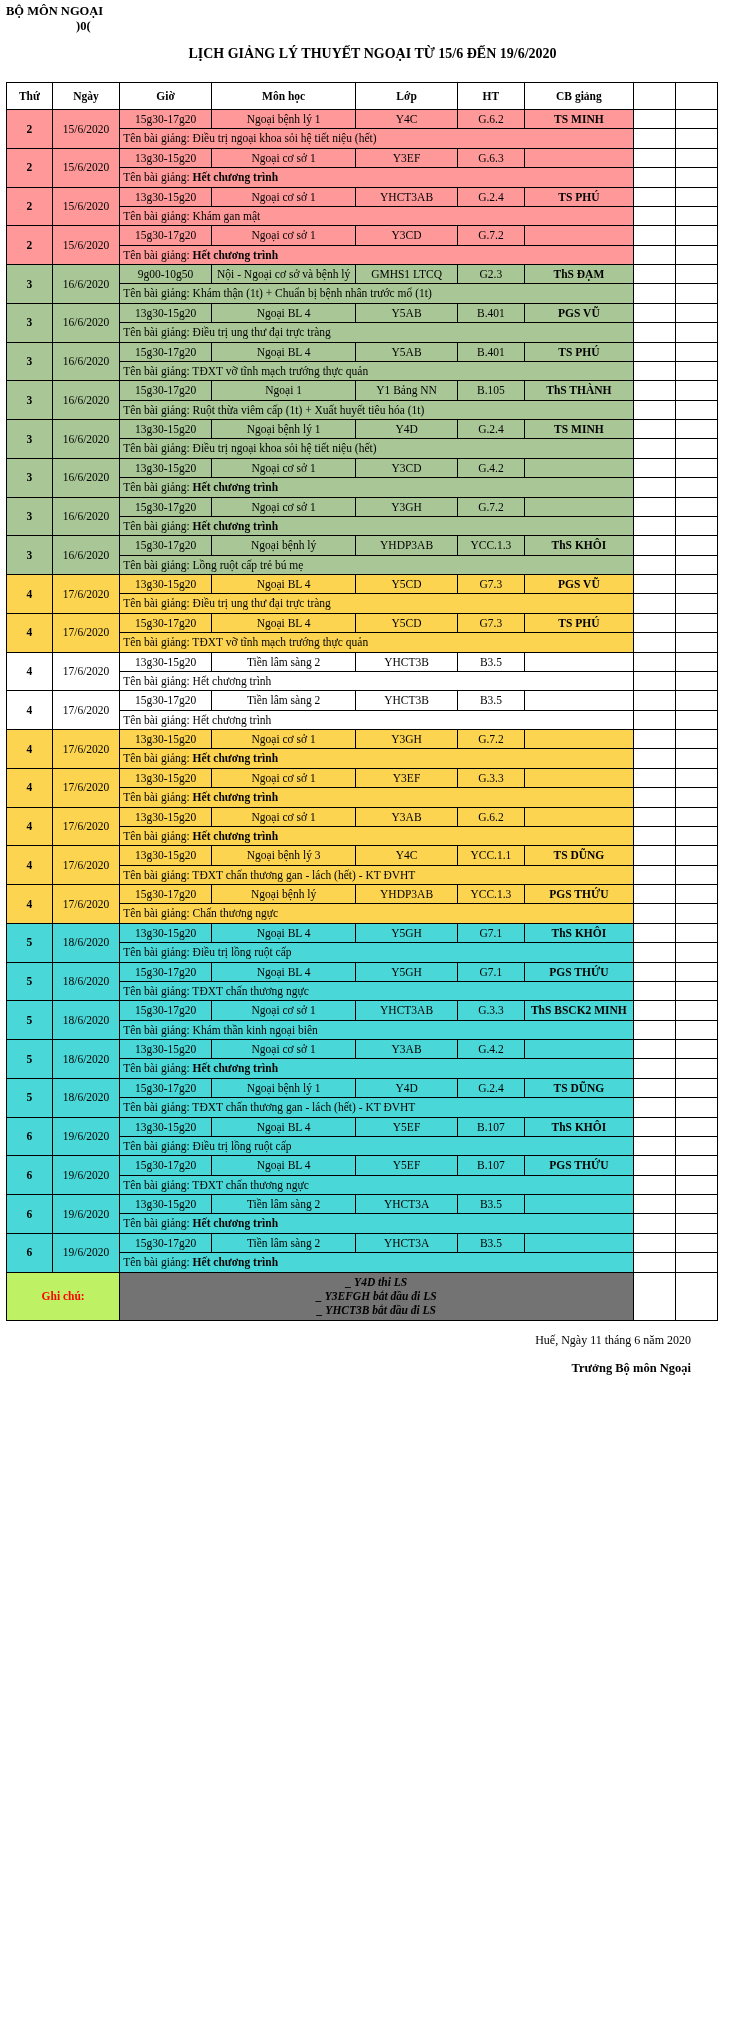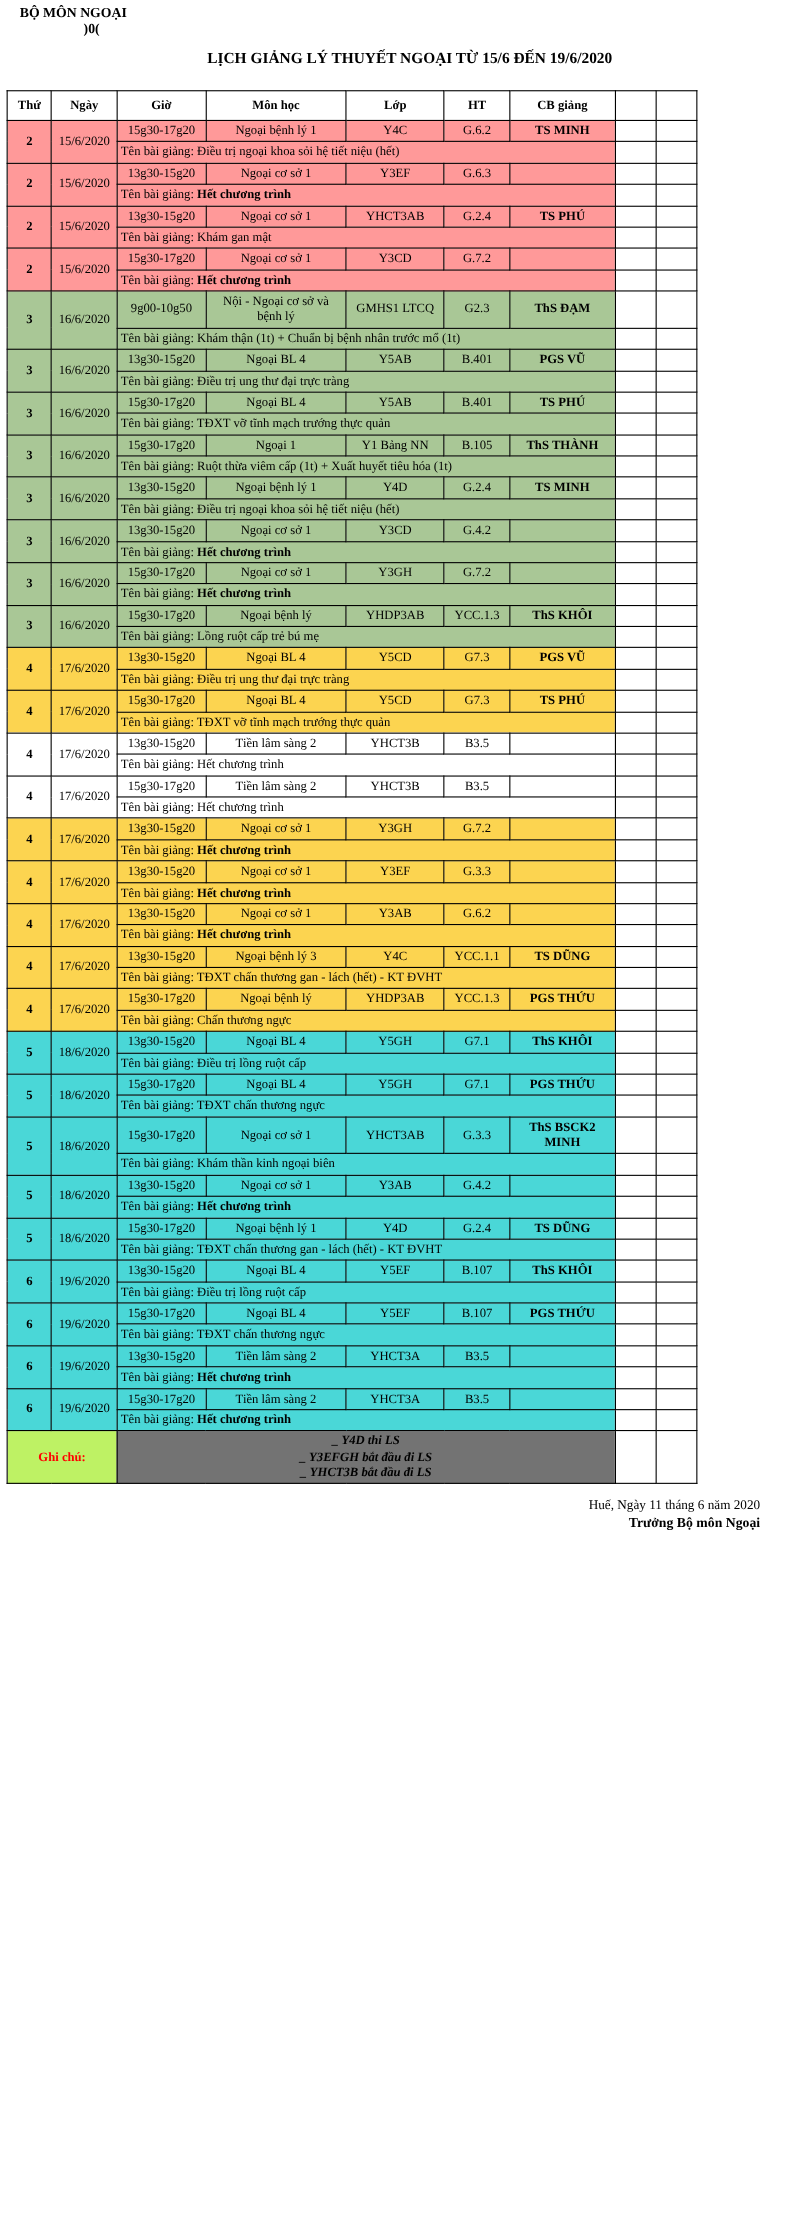--- a/index.html
+++ b/index.html
@@ -5,33 +5,33 @@
   html,body{margin:0;padding:0;background:#fff;}
   body{
     width:735px;
     font-family:"Liberation Serif", serif;
     color:#000;
     font-size:12px;
   }
   .page{width:735px;position:relative;}
   .hdr{padding:4px 0 0 6px;}
   .hdr .l1{font-weight:bold;font-size:12.5px;}
-  .hdr .l2{font-weight:bold;font-size:12.5px;margin-left:12px;}
+  .hdr .l2{font-weight:bold;font-size:12.5px;}
   .hdr .l3{font-weight:bold;font-size:12.5px;margin-left:70px;}
   .title{
     text-align:center;
     font-weight:bold;
     font-size:14px;
     margin:12px 0 20px 0;
     padding-left:10px;
   }
   table.sched{
     border-collapse:collapse;
     margin-left:6px;
-    width:628px;
+    width:712px;
     table-layout:fixed;
   }
   table.sched td,table.sched th{
     border:1px solid #000;
     padding:2px 3px;
     font-size:11.5px;
     vertical-align:middle;
     line-height:1.25;
   }
   col.c-thu{width:38px;}
@@ -63,21 +63,21 @@
   .thu{font-weight:bold;text-align:center;font-size:12.5px;}
   .ngay{text-align:center;font-size:11.5px;}
   .ghichu-label{color:#ff0000;font-weight:bold;text-align:center;background:#bef264;}
   .ghichu-cell{background:#737373;font-weight:bold;color:#000;text-align:center;font-size:11.5px;line-height:1.45;font-style:italic;}
   .footer{
     margin-top:12px;
     text-align:right;
     padding-right:44px;
   }
   .footer .f1{font-size:12px;}
-  .footer .f2{font-weight:bold;font-size:12.5px;margin-top:1px;}
+  .footer .f2{font-weight:bold;font-size:12.5px;margin-top:13px;}
 </style>
 </head>
 <body>
 
 <div class="page">
 
   <div class="hdr">
     <div class="l2">BỘ MÔN NGOẠI</div>
     <div class="l3">)0(</div>
   </div>

